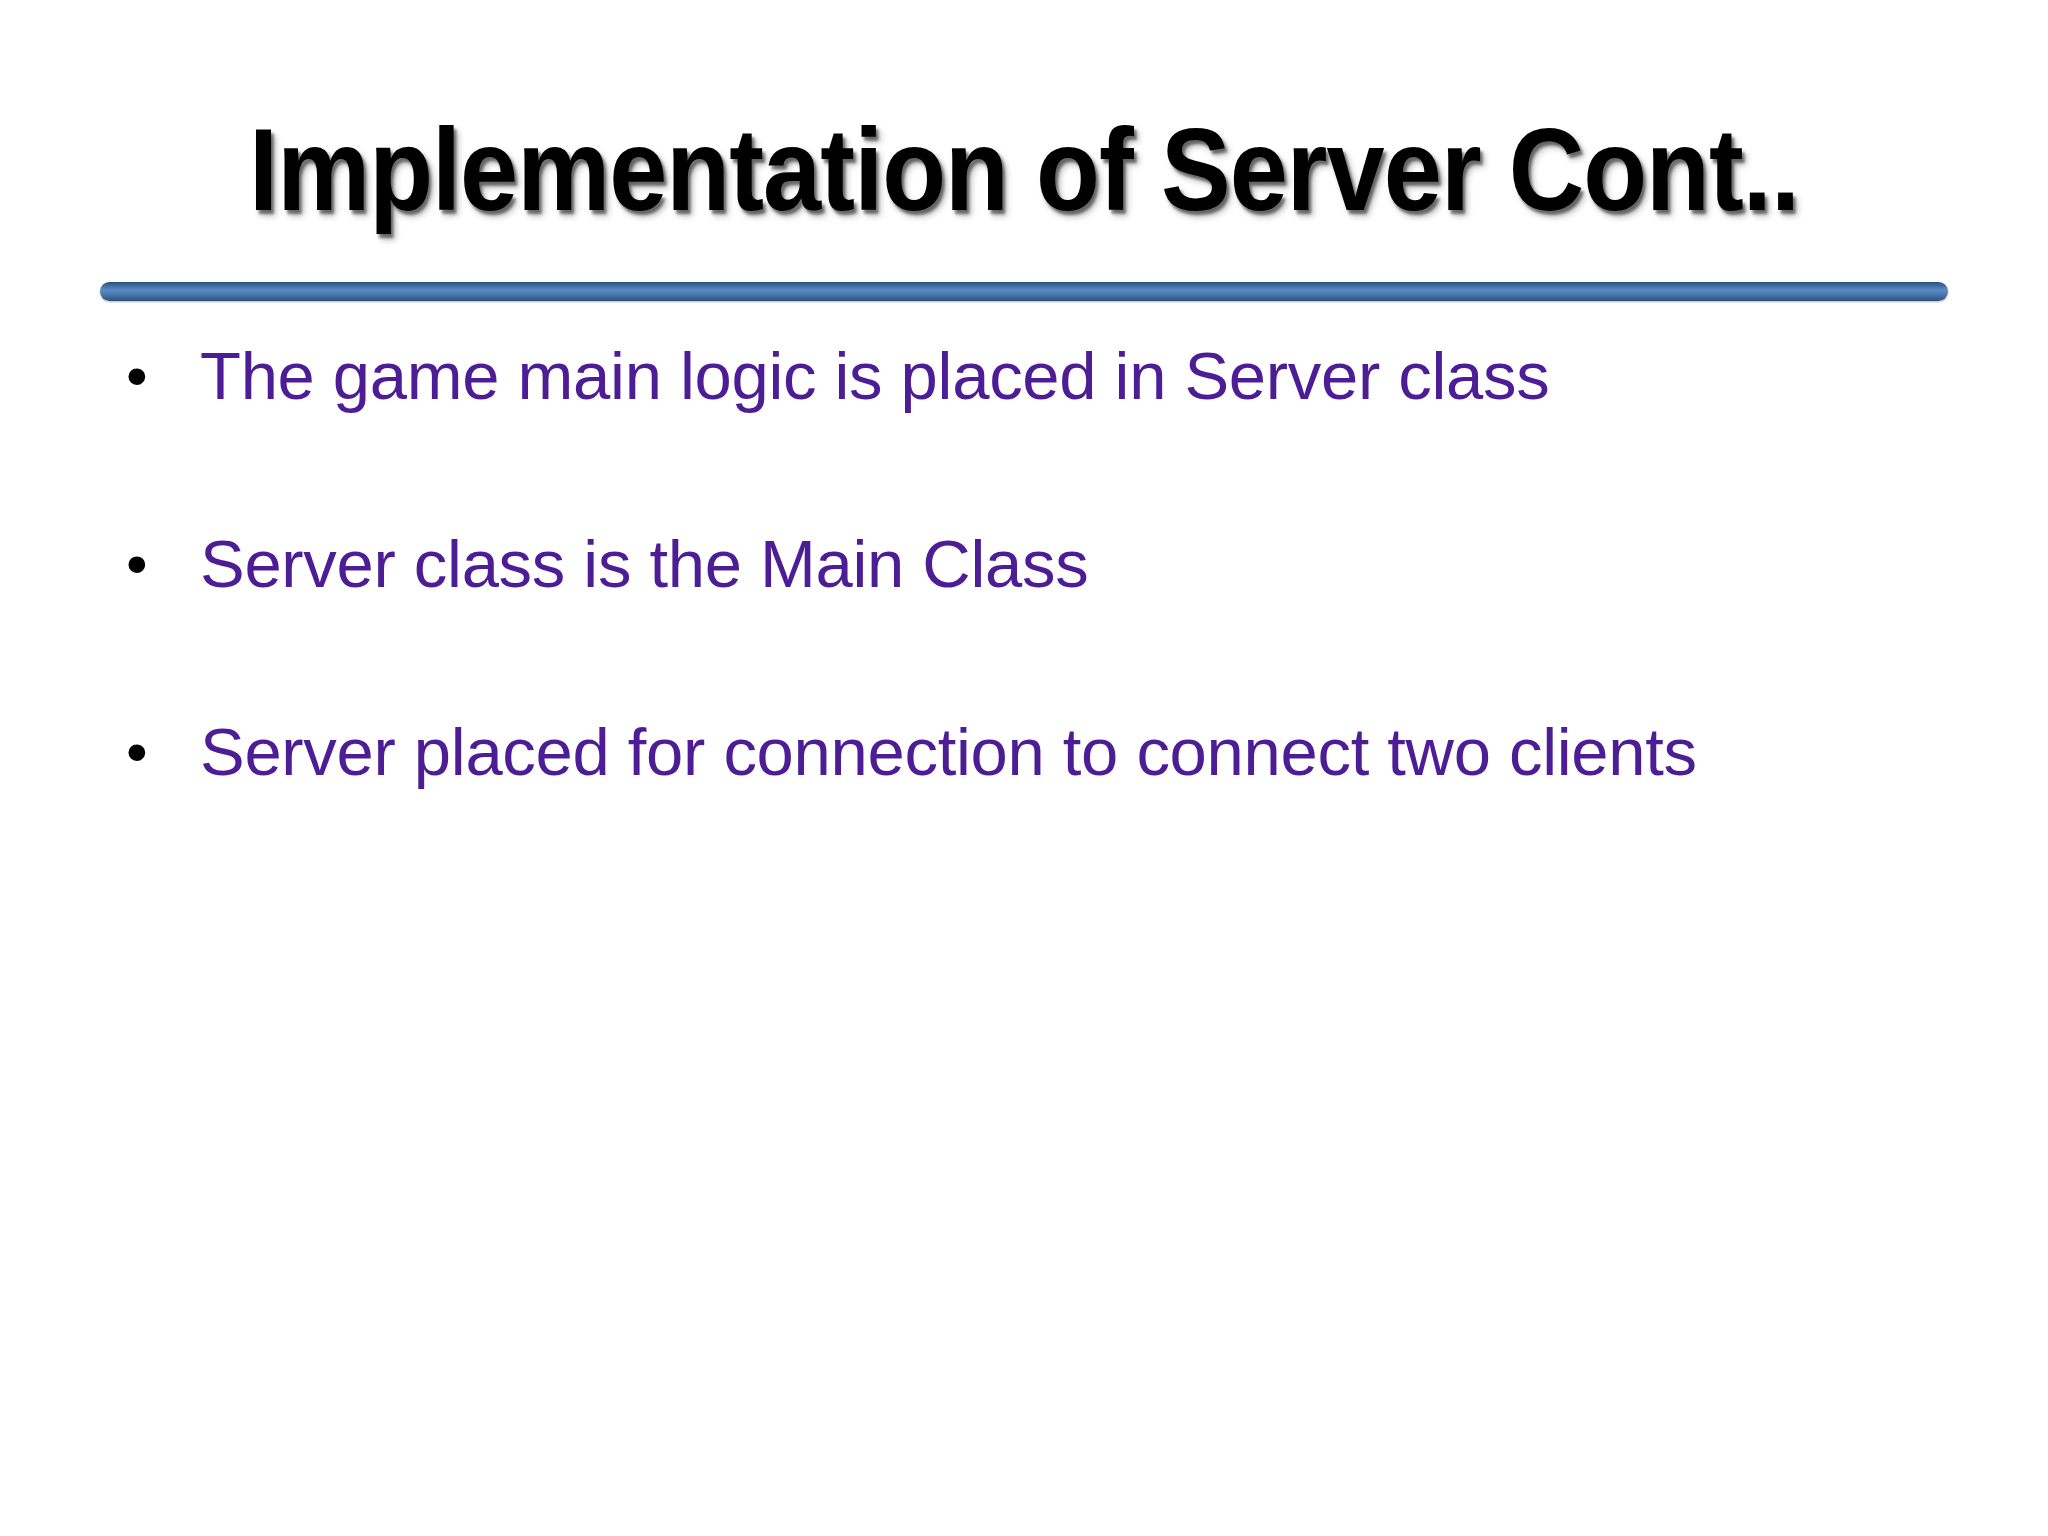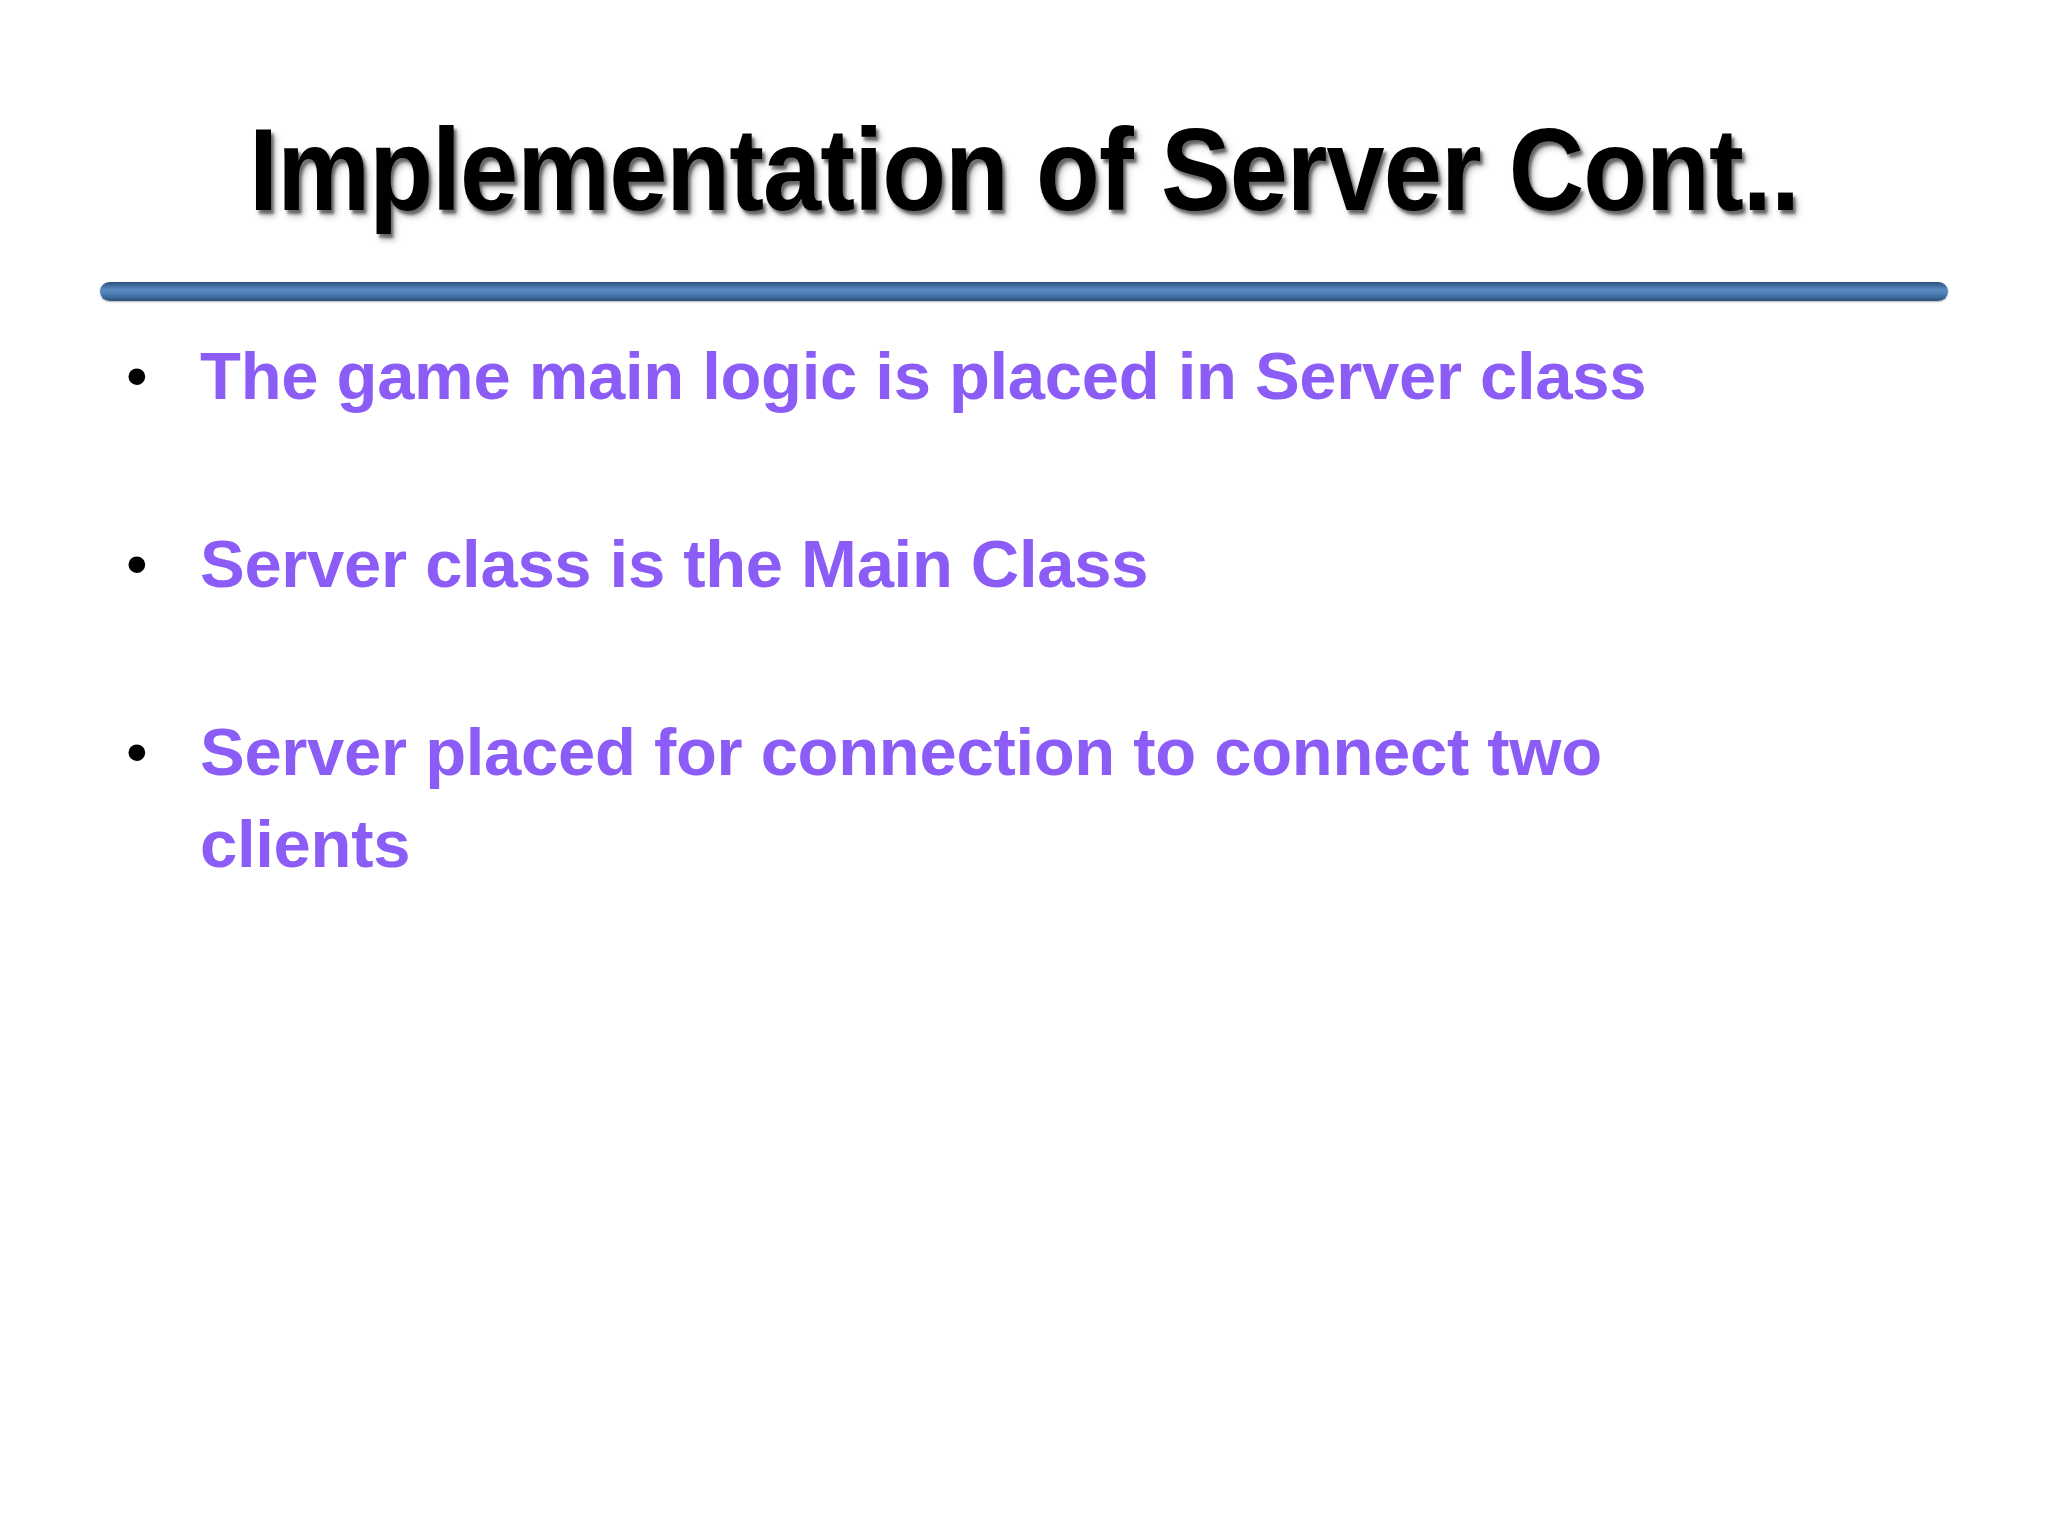--- a/index.html
+++ b/index.html
@@ -92,24 +92,24 @@
     font-size: 62px;
     line-height: 92px;
     color: #000000;
     text-align: left;
     padding-left: 22px;
     box-sizing: border-box;
   }
   .bullet-text {
     flex: 1 1 auto;
     font-family: "Liberation Sans", sans-serif;
-    font-weight: bold;
+    font-weight: normal;
     font-size: 67px;
     line-height: 92px;
-    color: #8b5cf6;
+    color: #4c1d95;
     letter-spacing: -0.3px;
   }
   
   .bullet-text.wrap {
     max-width: 1620px;
   }
 </style>
 </head>
 <body>
 

